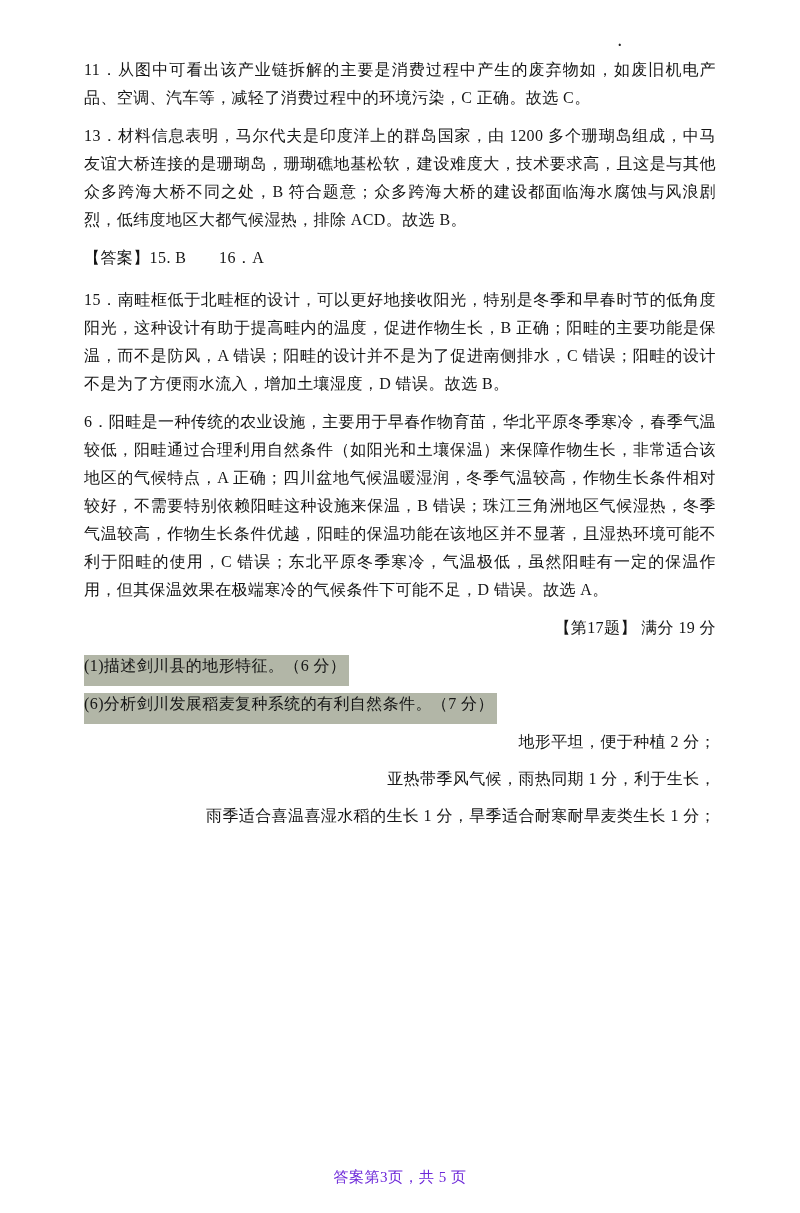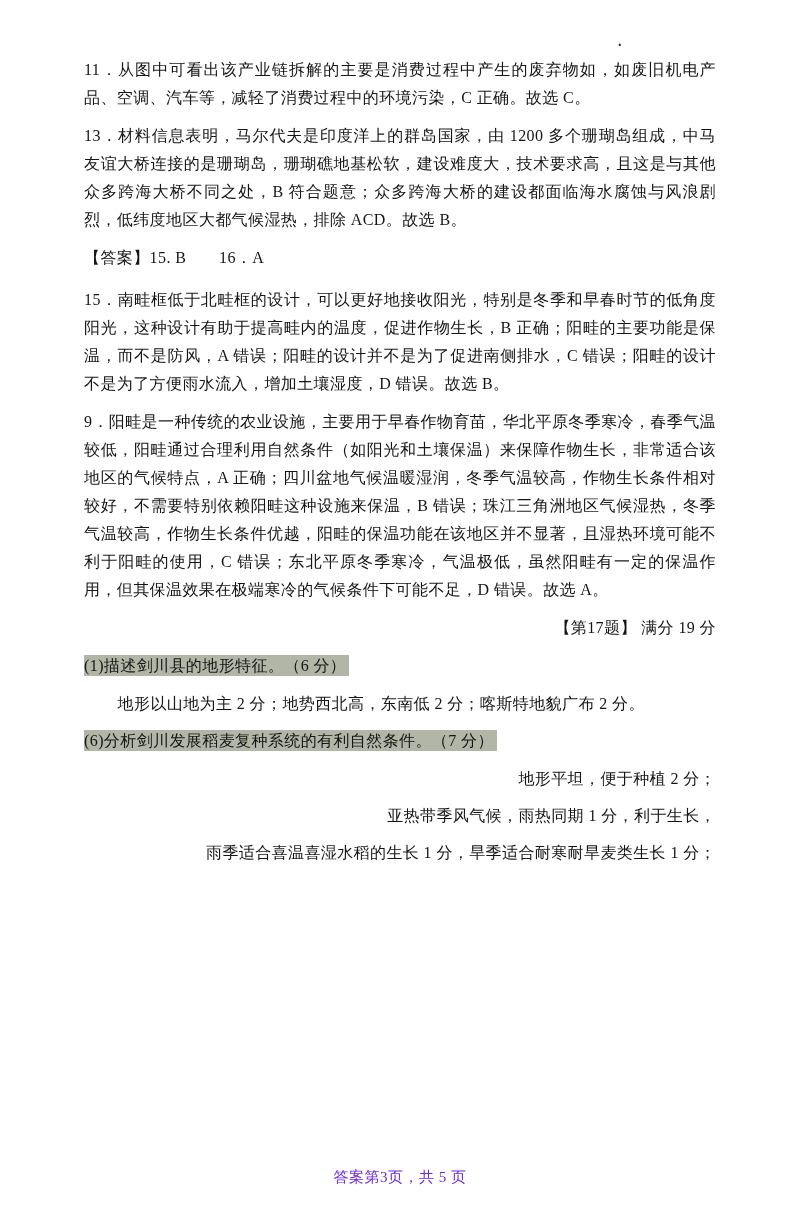--- a/index.html
+++ b/index.html
@@ -24,21 +24,21 @@
     letter-spacing: 0.4px;
     margin-bottom: 10px;
   }
   p.answer { margin-top: 4px; margin-bottom: 14px; }
   p.heading { margin-top: 2px; text-align: right; }
   p.q { margin-bottom: 10px; text-align: left; }
   p.indent { text-indent: 2.1em; text-align: left; margin-bottom: 9px; }
   p.indent.gap { margin-bottom: 9px; text-align: right; }
   .hl {
     background: #b2b6a7;
-    padding: 2px 3px 2px 0;
+    padding: 2px 3px 12px 0;
   }
   .footer {
     position: absolute;
     left: 0;
     right: 0;
     bottom: 26px;
     text-align: center;
     font-size: 15px;
     letter-spacing: 0.5px;
     color: #6d28d9;
@@ -63,27 +63,26 @@
 
 
 
   <p class="body">13．材料信息表明，马尔代夫是印度洋上的群岛国家，由 1200 多个珊瑚岛组成，中马友谊大桥连接的是珊瑚岛，珊瑚礁地基松软，建设难度大，技术要求高，且这是与其他众多跨海大桥不同之处，B 符合题意；众多跨海大桥的建设都面临海水腐蚀与风浪剧烈，低纬度地区大都气候湿热，排除 ACD。故选 B。</p>
 
 
   <p class="body answer">【答案】15. B　　16．A</p>
 
   <p class="body">15．南畦框低于北畦框的设计，可以更好地接收阳光，特别是冬季和早春时节的低角度阳光，这种设计有助于提高畦内的温度，促进作物生长，B 正确；阳畦的主要功能是保温，而不是防风，A 错误；阳畦的设计并不是为了促进南侧排水，C 错误；阳畦的设计不是为了方便雨水流入，增加土壤湿度，D 错误。故选 B。</p>
 
-  <p class="body">9．阳畦是一种传统的农业设施，主要用于早春作物育苗，华北平原冬季寒冷，春季气温较低，阳畦通过合理利用自然条件（如阳光和土壤保温）来保障作物生长，非常适合该地区的气候特点，A 正确；四川盆地气候温暖湿润，冬季气温较高，作物生长条件相对较好，不需要特别依赖阳畦这种设施来保温，B 错误；珠江三角洲地区气候湿热，冬季气温较高，作物生长条件优越，阳畦的保温功能在该地区并不显著，且湿热环境可能不利于阳畦的使用，C 错误；东北平原冬季寒冷，气温极低，虽然阳畦有一定的保温作用，但其保温效果在极端寒冷的气候条件下可能不足，D 错误。故选 A。</p>
+  <p class="body">6．阳畦是一种传统的农业设施，主要用于早春作物育苗，华北平原冬季寒冷，春季气温较低，阳畦通过合理利用自然条件（如阳光和土壤保温）来保障作物生长，非常适合该地区的气候特点，A 正确；四川盆地气候温暖湿润，冬季气温较高，作物生长条件相对较好，不需要特别依赖阳畦这种设施来保温，B 错误；珠江三角洲地区气候湿热，冬季气温较高，作物生长条件优越，阳畦的保温功能在该地区并不显著，且湿热环境可能不利于阳畦的使用，C 错误；东北平原冬季寒冷，气温极低，虽然阳畦有一定的保温作用，但其保温效果在极端寒冷的气候条件下可能不足，D 错误。故选 A。</p>
 
   <p class="body heading">【第17题】 满分 19 分</p>
 
   <p class="q"><span class="hl">(1)描述剑川县的地形特征。（6 分）</span></p>
 
-  <p class="body indent">地形以山地为主 2 分；地势西北高，东南低 2 分；喀斯特地貌广布 2 分。</p>
 
   <p class="q"><span class="hl">(6)分析剑川发展稻麦复种系统的有利自然条件。（7 分）</span></p>
 
   <p class="body indent gap">地形平坦，便于种植 2 分；</p>
 
   <p class="body indent gap">亚热带季风气候，雨热同期 1 分，利于生长，</p>
 
   <p class="body indent gap">雨季适合喜温喜湿水稻的生长 1 分，旱季适合耐寒耐旱麦类生长 1 分；</p>
 
   <div class="footer">答案第3页，共 5 页</div>

